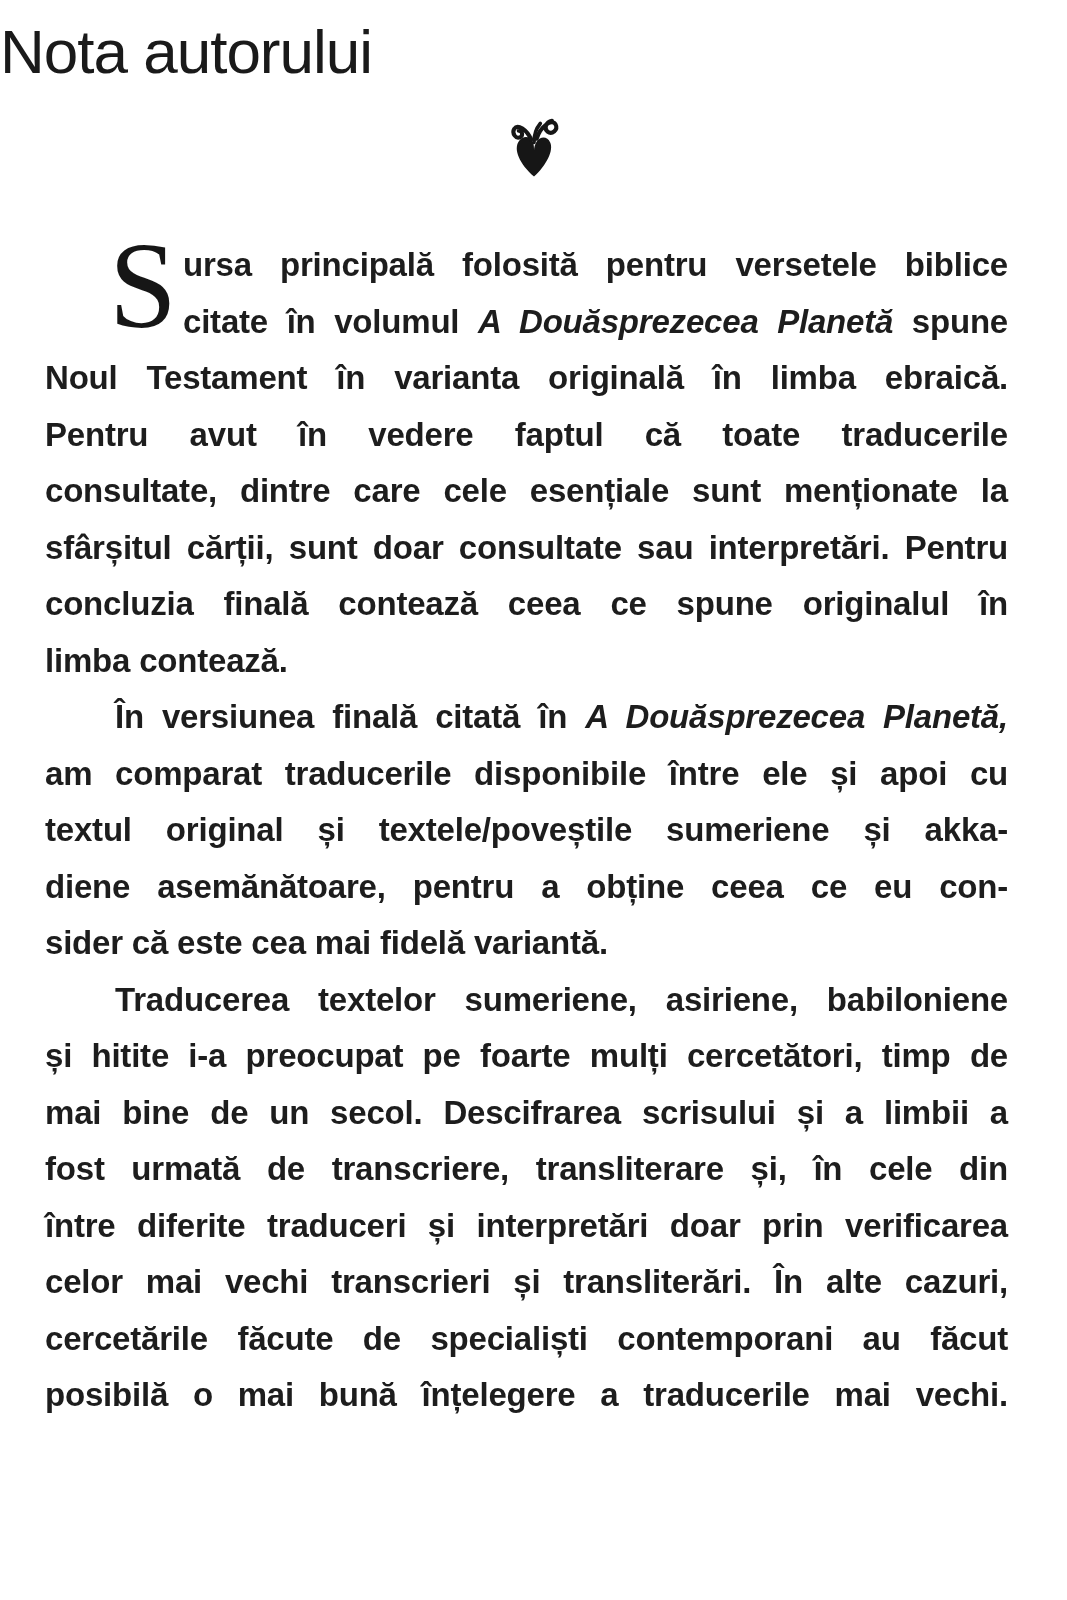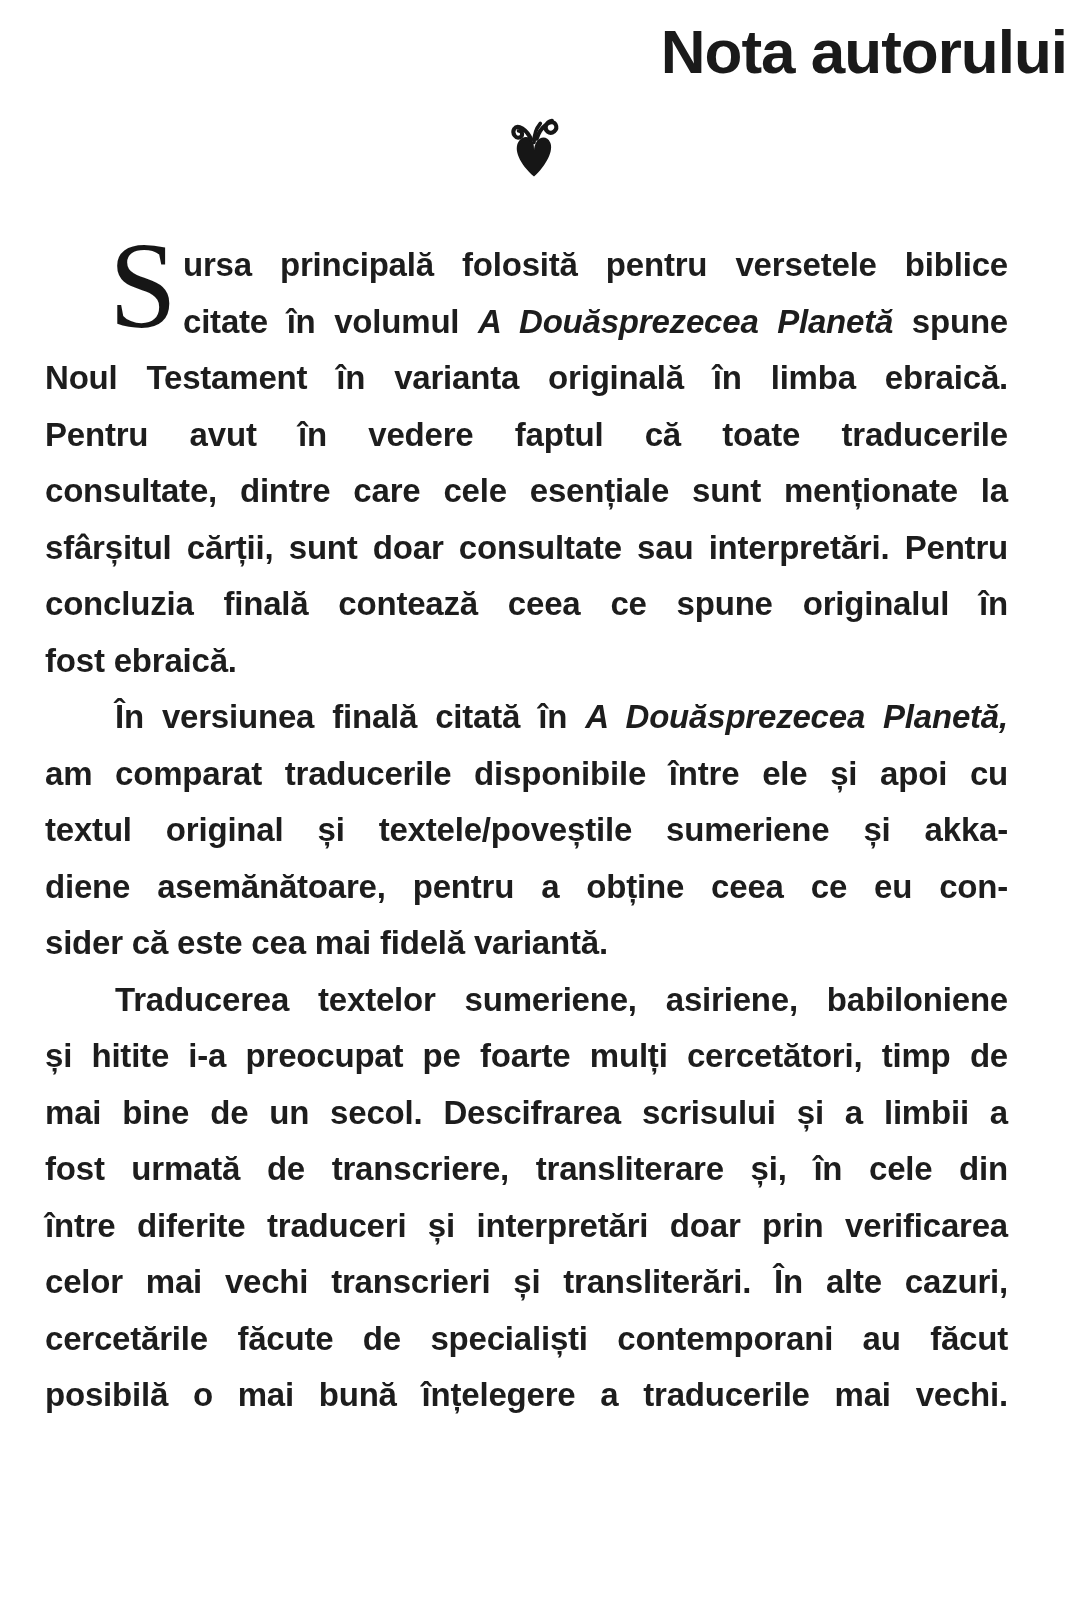--- a/index.html
+++ b/index.html
@@ -10,23 +10,23 @@
     background: #ffffff;
     font-family: "Liberation Sans", sans-serif;
     color: #1d1d1d;
     overflow: hidden;
   }
   .title {
     position: absolute;
     top: 16px;
     left: 0;
     width: 100%;
-    text-align: right;
+    text-align: left;
     font-size: 62px;
-    font-weight: 700;
+    font-weight: 400;
     letter-spacing: -1px;
     color: #1a1a1a;
   }
   .ornament {
     position: absolute;
     top: 110px;
     left: 0;
     width: 100%;
     text-align: center;
   }
@@ -91,21 +91,21 @@
   <div class="body-text">
       <div class="paragraph">
         <span class="dropcap">S</span>
         <div class="line dropcap-indent"><span>ursa principală folosită pentru versetele biblice</span></div>
         <div class="line dropcap-indent"><span>citate în volumul </span><span class="it">A Douăsprezecea Planetă</span><span> spune</span></div>
         <div class="line"><span>Noul Testament în varianta originală în limba ebraică.</span></div>
         <div class="line"><span>Pentru avut în vedere faptul că toate traducerile</span></div>
         <div class="line"><span>consultate, dintre care cele esențiale sunt menționate la</span></div>
         <div class="line"><span>sfârșitul cărții, sunt doar consultate sau interpretări. Pentru</span></div>
         <div class="line"><span>concluzia finală contează ceea ce spune originalul în</span></div>
-        <div class="line last"><span>fost ebraică.</span></div>
+        <div class="line last"><span>limba contează.</span></div>
       </div>
       <div class="paragraph">
         <div class="line para-indent"><span>În versiunea finală citată în </span><span class="it">A Douăsprezecea Planetă,</span></div>
         <div class="line"><span>am comparat traducerile disponibile între ele și apoi cu</span></div>
         <div class="line"><span>textul original și textele/poveștile sumeriene și akka-</span></div>
         <div class="line"><span>diene asemănătoare, pentru a obține ceea ce eu con-</span></div>
         <div class="line last"><span>sider că este cea mai fidelă variantă.</span></div>
       </div>
       <div class="paragraph">
         <div class="line para-indent"><span>Traducerea textelor sumeriene, asiriene, babiloniene</span></div>

